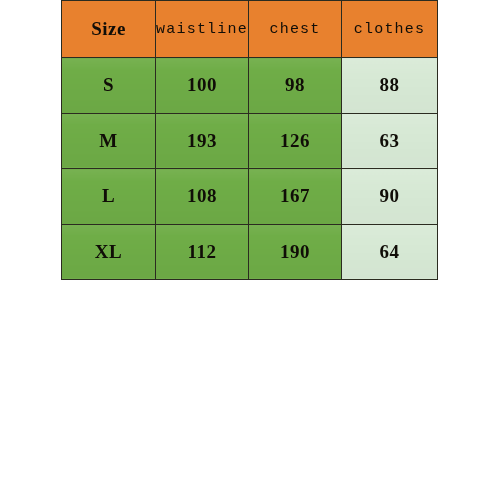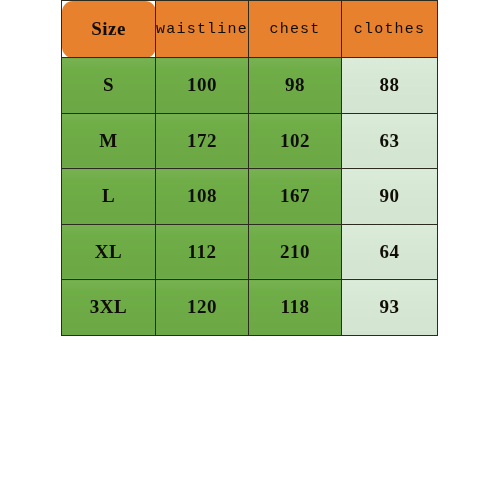--- a/index.html
+++ b/index.html
@@ -49,21 +49,20 @@
   
   .hdr-row td {
     height: 56px;
     background: #e8812e;
   }
   .hdr-size {
     font-family: "Liberation Serif", serif;
     font-weight: bold;
     font-size: 19px;
     letter-spacing: 0.5px;
-    border-radius: 11px;
   }
   .hdr-mono {
     font-family: "Liberation Mono", monospace;
     font-weight: normal;
     font-size: 15px;
     letter-spacing: 1.2px;
   }
 
   
   .data-row td {
@@ -117,45 +116,39 @@
 
       <tr class="data-row">
         <td class="green-cell">S</td>
         <td class="green-cell">100</td>
         <td class="green-cell">98</td>
         <td class="clothes-cell">88</td>
       </tr>
 
       <tr class="data-row">
         <td class="green-cell">M</td>
-        <td class="green-cell">172</td>
-        <td class="green-cell">102</td>
+        <td class="green-cell">193</td>
+        <td class="green-cell">126</td>
         <td class="clothes-cell">63</td>
       </tr>
 
       <tr class="data-row">
         <td class="green-cell">L</td>
         <td class="green-cell">108</td>
         <td class="green-cell">167</td>
         <td class="clothes-cell">90</td>
       </tr>
 
       <tr class="data-row">
         <td class="green-cell">XL</td>
         <td class="green-cell">112</td>
-        <td class="green-cell">210</td>
+        <td class="green-cell">190</td>
         <td class="clothes-cell">64</td>
       </tr>
 
 
-      <tr class="data-row">
-        <td class="green-cell">3XL</td>
-        <td class="green-cell">120</td>
-        <td class="green-cell">118</td>
-        <td class="clothes-cell">93</td>
-      </tr>
 
 
 
     </tbody>
   </table>
 
 </div>
 
 </body></html>

